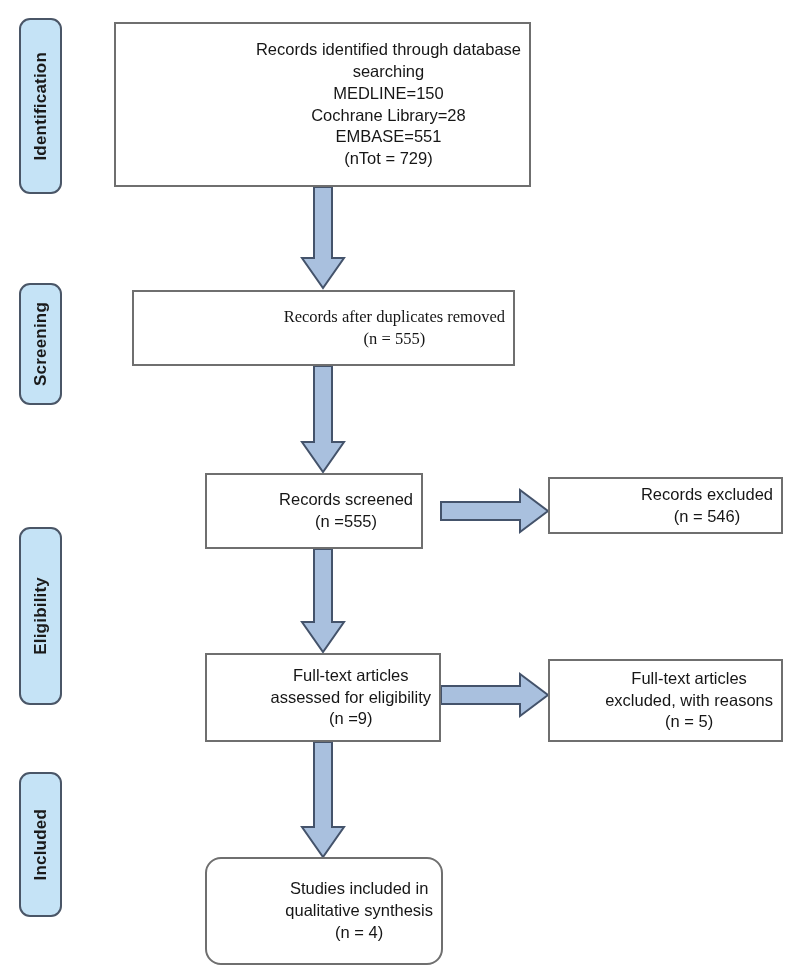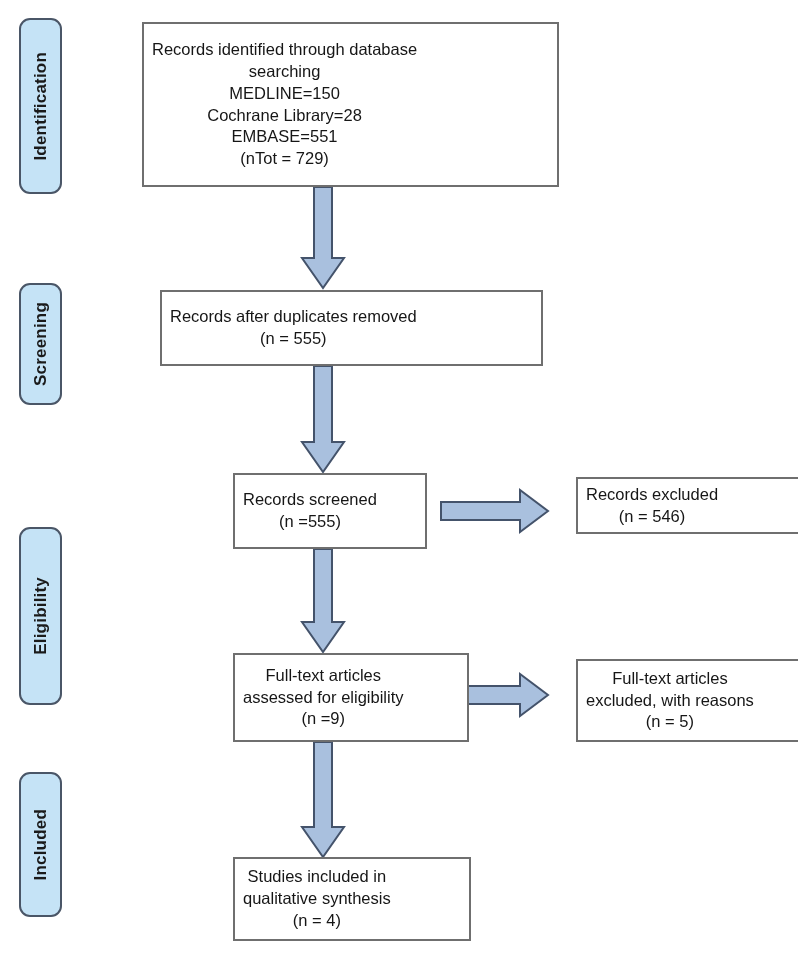--- a/index.html
+++ b/index.html
@@ -43,23 +43,22 @@
   }
 
   
   .flow-box {
     position: absolute;
     background: #ffffff;
     border: 2px solid #6f6f6f;
     box-sizing: border-box;
     display: flex;
     align-items: center;
-    justify-content: flex-start;
+    justify-content: flex-end;
     text-align: center;
-    margin-left: 28px;
   }
   .flow-box-text {
     font-size: 16.5px;
     color: #161616;
     line-height: 1.33;
     padding: 0 8px;
     white-space: pre-line;
   }
 
   
@@ -116,26 +115,26 @@
 
   <div class="flow-box" style="left:114px; top:22px; width:417px; height:165px;">
     <span class="flow-box-text">Records identified through database
 searching
 MEDLINE=150
 Cochrane Library=28
 EMBASE=551
 (nTot = 729)</span>
   </div>
 
-  <div class="flow-box" style="left:132px; top:290px; width:383px; height:76px;">
+  <div class="flow-box" style="left:132px; top:290px; width:383px; height:76px;font-family:Liberation Serif, serif;">
     <span class="flow-box-text">Records after duplicates removed
 (n = 555)</span>
   </div>
 
-  <div class="flow-box" style="left:205px; top:473px; width:194px; height:76px;">
+  <div class="flow-box" style="left:205px; top:473px; width:218px; height:76px;">
     <span class="flow-box-text">Records screened
 (n =555)</span>
   </div>
 
   <div class="flow-box" style="left:548px; top:477px; width:235px; height:57px;">
     <span class="flow-box-text">Records excluded
 (n = 546)</span>
   </div>
 
   <div class="flow-box" style="left:205px; top:653px; width:236px; height:89px;">
@@ -143,19 +142,19 @@
 assessed for eligibility
 (n =9)</span>
   </div>
 
   <div class="flow-box" style="left:548px; top:659px; width:235px; height:83px;">
     <span class="flow-box-text">Full-text articles
 excluded, with reasons
 (n = 5)</span>
   </div>
 
-  <div class="flow-box" style="left:205px; top:857px; width:238px; height:84px;">
+  <div class="flow-box" style="left:205px; top:857px; width:238px; height:108px;border-radius:16px;">
     <span class="flow-box-text">Studies included in
 qualitative synthesis
 (n = 4)</span>
   </div>
 
 </div>
 
 </body></html>

